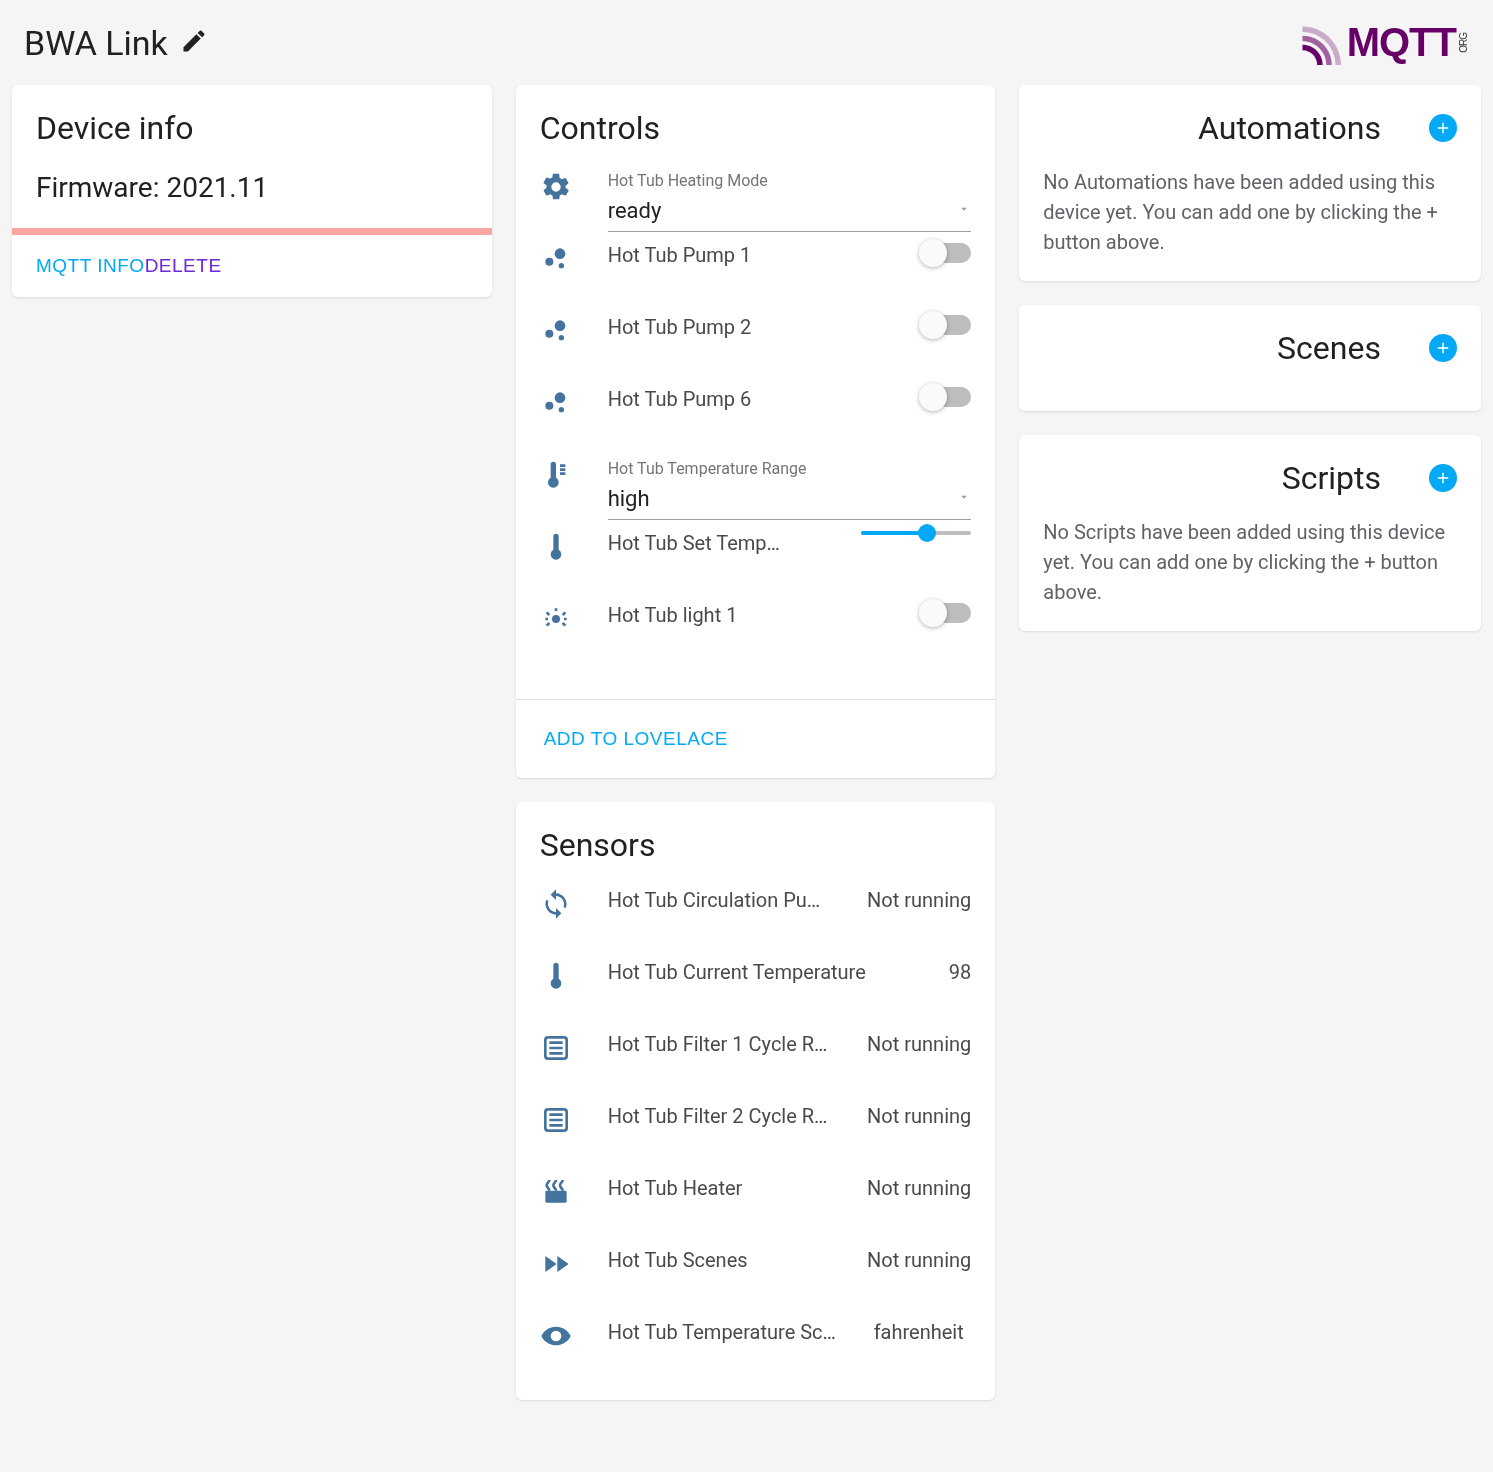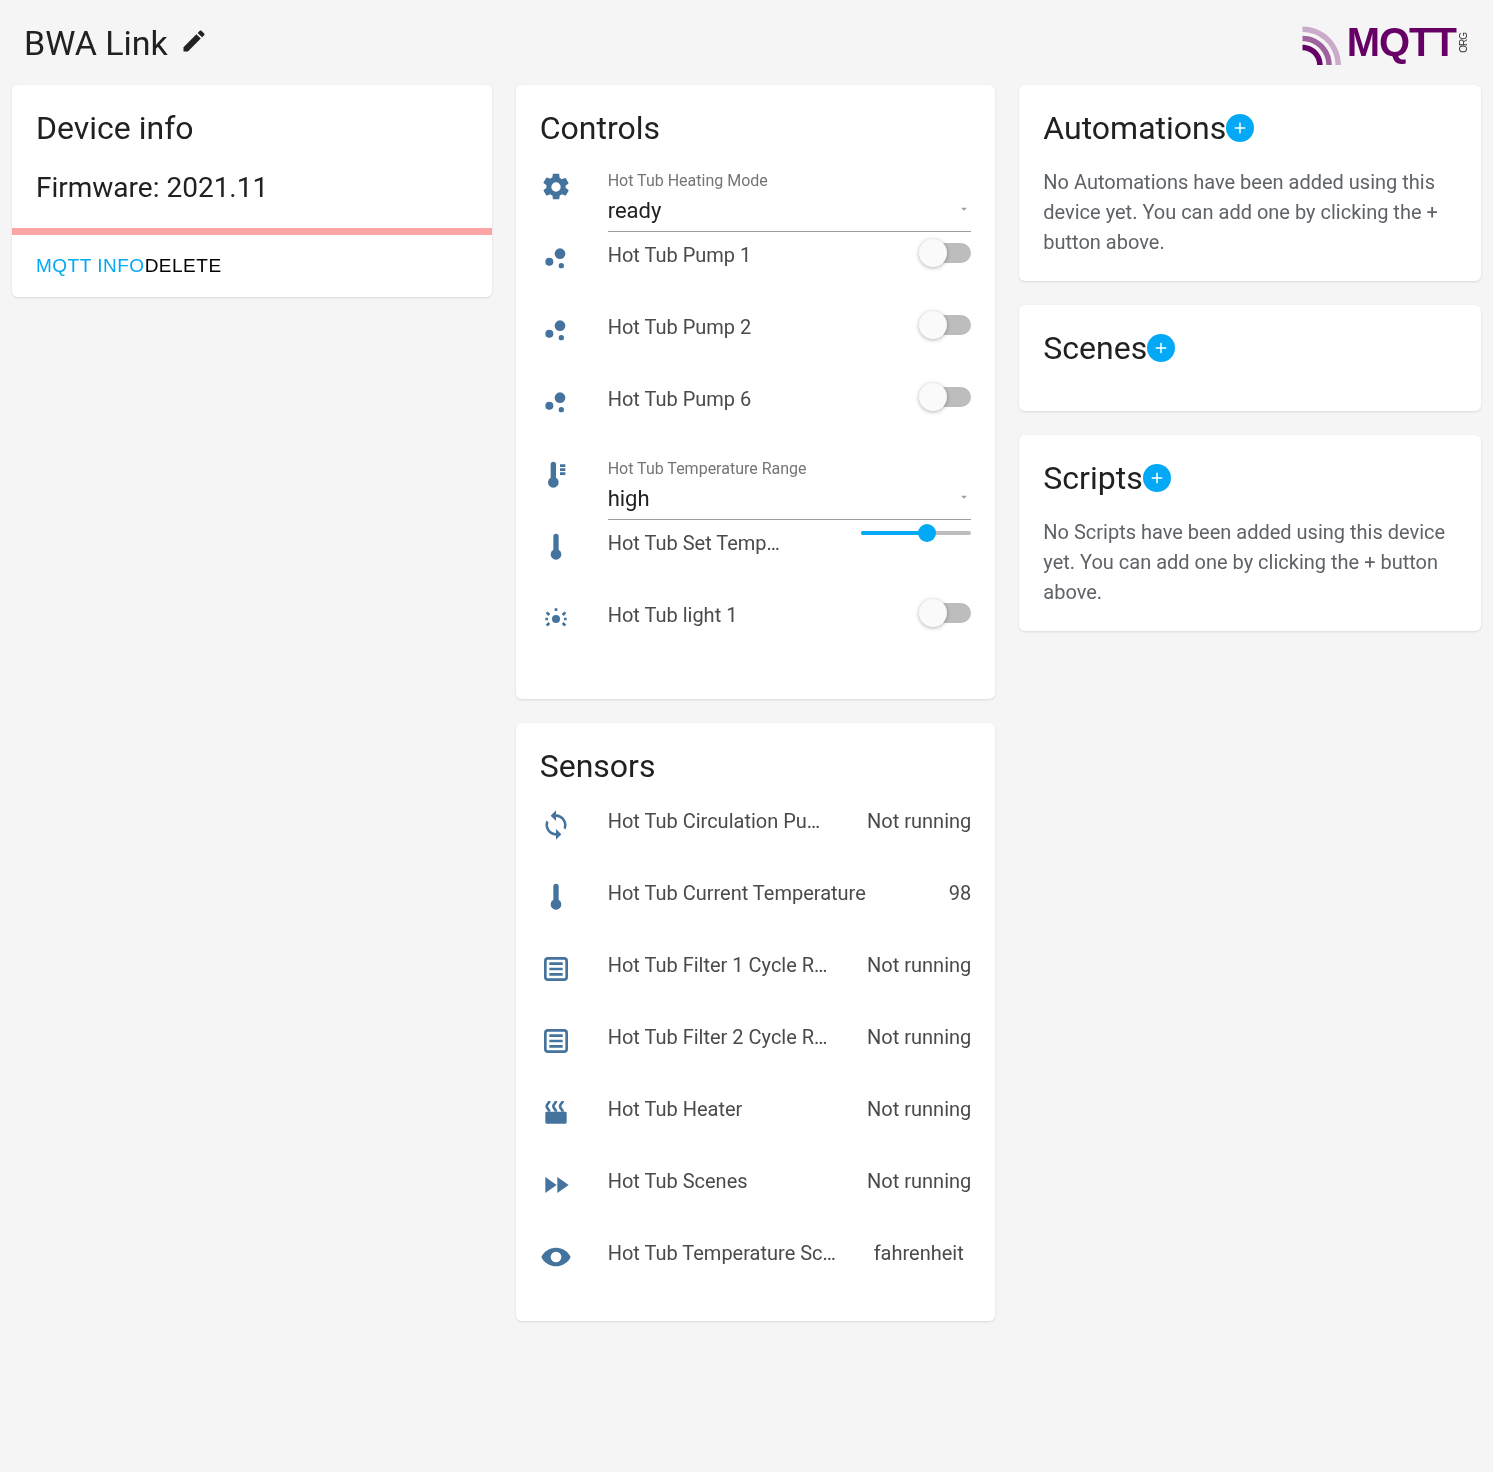--- a/index.html
+++ b/index.html
@@ -79,23 +79,24 @@
       padding: 24px;
     }
     .card-title {
       font-size: 32px;
       font-weight: 400;
       color: #212121;
       margin-bottom: 24px;
     }
     .card-title-row {
       display: flex;
-      justify-content: flex-start;
+      justify-content: flex-end;
       align-items: center;
       margin-bottom: 20px;
+      gap: 48px;
     }
     .card-title-row .card-title { margin-bottom: 0; }
     .plus-btn {
       width: 28px;
       height: 28px;
       border-radius: 50%;
       background: #03a9f4;
       display: flex;
       align-items: center;
       justify-content: center;
@@ -121,21 +122,21 @@
     .action-btn {
       font-size: 19px;
       font-weight: 500;
       letter-spacing: 0.5px;
       cursor: pointer;
       background: none;
       border: none;
       padding: 6px 0;
     }
     .action-primary { color: #03a9f4; }
-    .action-danger { color: #000000; }
+    .action-danger { color: #6d28d9; }
     .control-row, .sensor-row {
       display: flex;
       align-items: flex-start;
       gap: 36px;
       min-height: 72px;
     }
     .row-icon {
       width: 32px;
       height: 32px;
       fill: #44739e;
@@ -388,20 +389,23 @@
                 <circle cx="12" cy="12" r="3"></circle>
                 <path d="M5 7l2 2M19 7l-2 2M5 17l2-2M19 17l-2-2M12 4v2M4 12h2M18 12h2" stroke="#44739e" stroke-width="2" fill="none"></path>
               </svg>
           </span>
           <span class="row-label">Hot Tub light 1</span>
           <div class="switch">
               <div class="switch-thumb"></div>
             </div>
         </div>
       </div>
+      <div class="card-actions single">
+        <button class="action-btn action-primary">ADD TO LOVELACE</button>
+      </div>
     </div>
 
     <div class="card">
       <div class="card-body" style="padding-bottom:8px;">
         <div class="card-title">Sensors</div>
 
         <div class="sensor-row">
           <span class="row-icon">
               <svg viewBox="0 0 24 24">
                 <path d="M12 4V1L8 5l4 4V6a6 6 0 0 1 5.65 8l1.46 1.46A8 8 0 0 0 12 4zm0 14a6 6 0 0 1-5.65-8L4.89 8.54A8 8 0 0 0 12 20v3l4-4-4-4v3z"></path>

